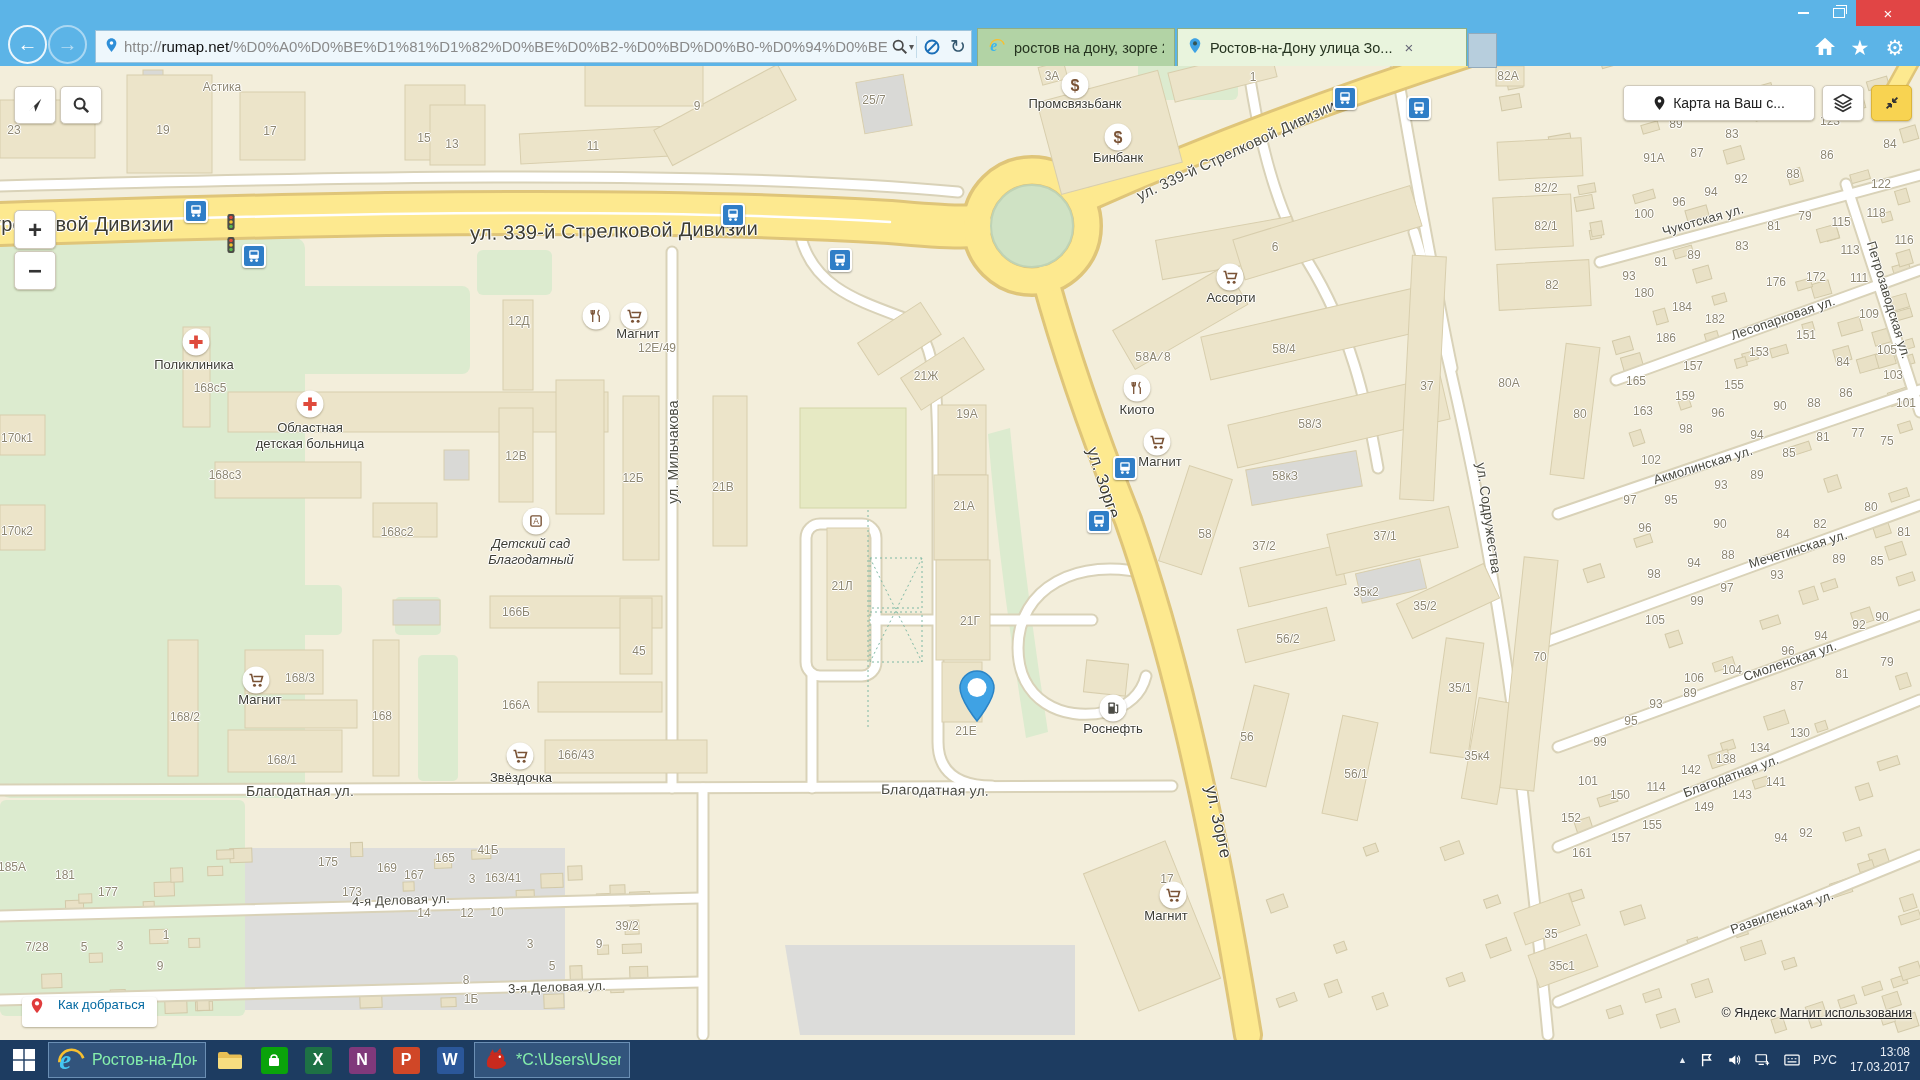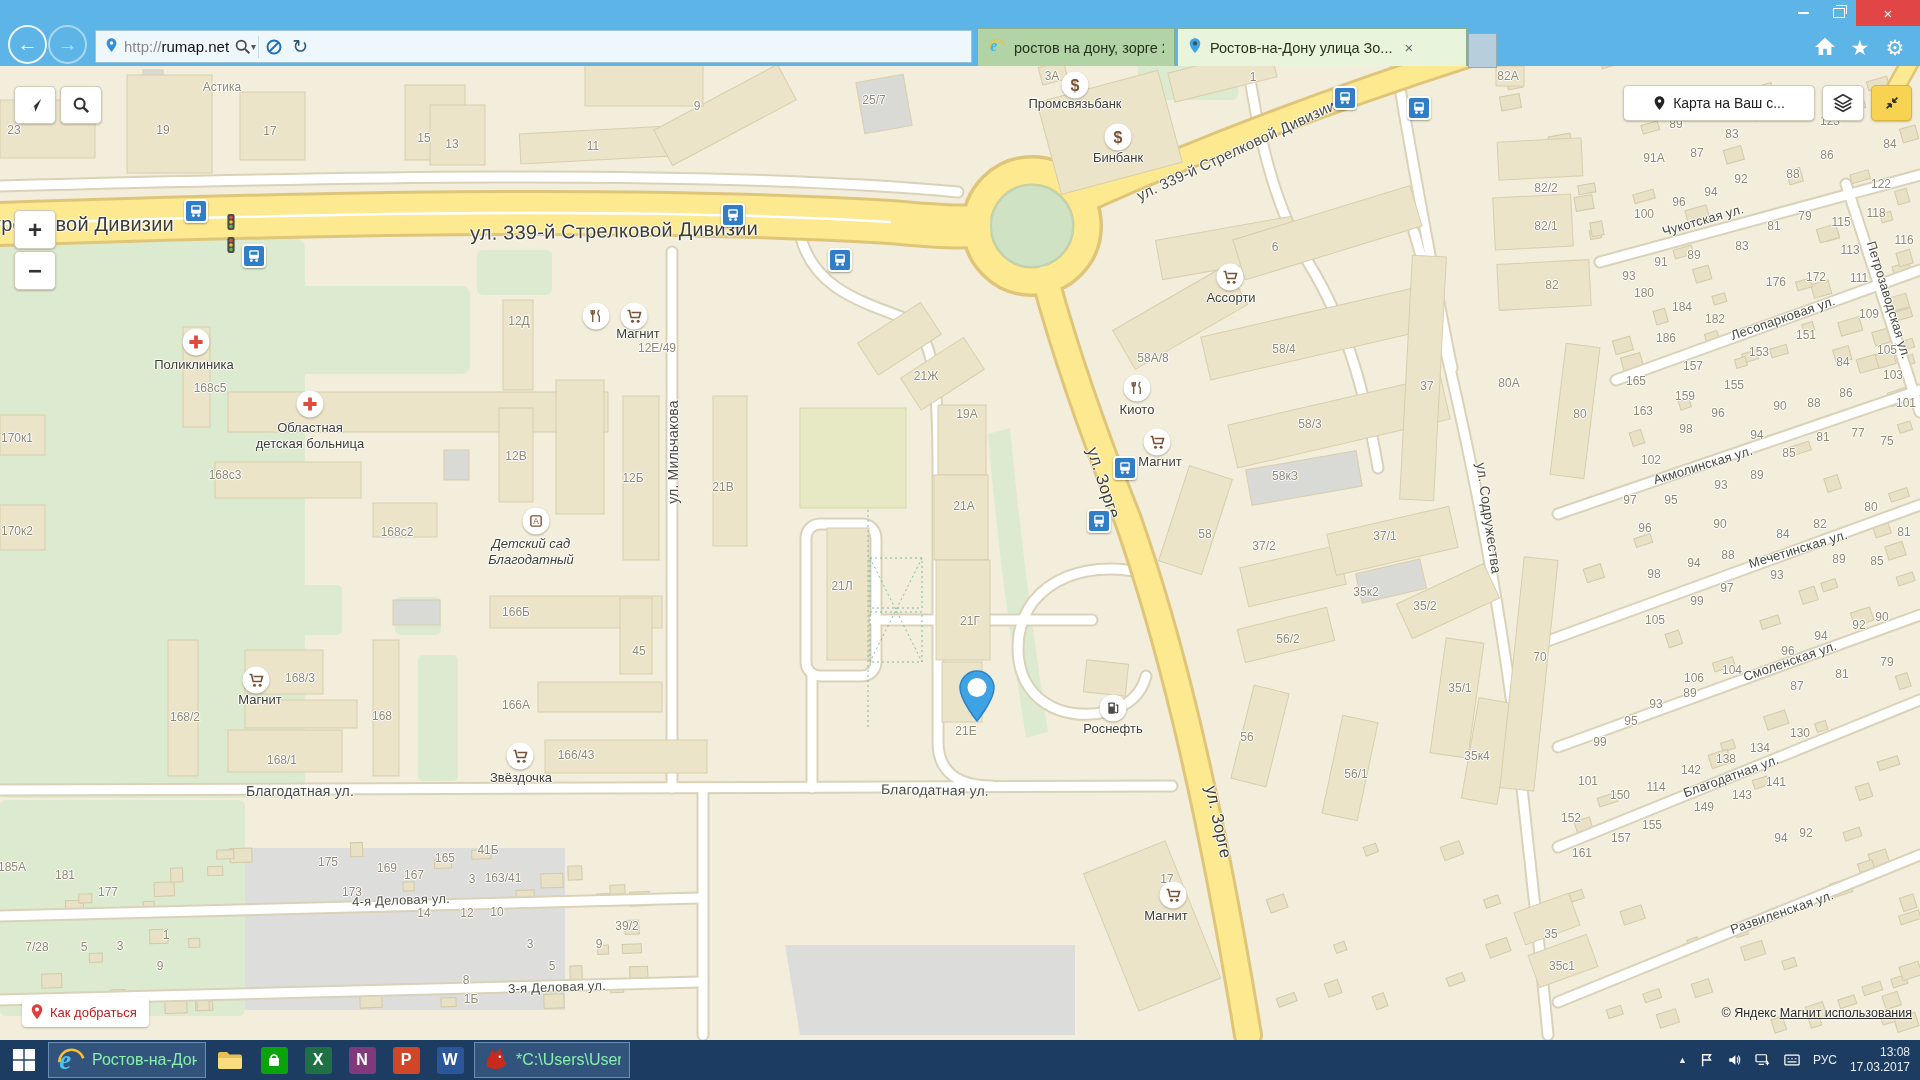--- a/index.html
+++ b/index.html
@@ -21,22 +21,22 @@
        border-radius:50%;box-shadow:0 1px 2px rgba(90,80,50,.45);display:flex;align-items:center;justify-content:center}
   .bus{position:absolute;width:20px;height:20px;transform:translate(-50%,-50%);background:#2f7ec7;
        border-radius:4px;border:2px solid #fff;box-shadow:0 1px 2px rgba(0,0,0,.35);display:flex;align-items:center;justify-content:center}
   .tl{position:absolute;transform:translate(-50%,-50%)}
   #marker{position:absolute;transform:translate(-50%,-100%)}
   
   .mapbtn{position:absolute;background:#fff;border:1px solid #d0cabb;border-radius:5px;
           box-shadow:0 1px 2px rgba(90,80,50,.35);display:flex;align-items:center;justify-content:center;cursor:pointer}
   .zoombtn{font-size:24px;font-weight:bold;color:#333}
   #route{position:absolute;left:22px;top:997px;height:30px;background:#fff;border-radius:4px;
-         box-shadow:0 1px 2px rgba(90,80,50,.4);display:flex;align-items:center;gap:6px;padding:0 12px 0 8px;
-         font-size:13px;color:#b91c1c;cursor:pointer}
+         box-shadow:0 1px 2px rgba(90,80,50,.4);display:flex;align-items:flex-start;gap:14px;padding:0 12px 0 8px;
+         font-size:13px;color:#0369a1;cursor:pointer}
   #share{left:1623px;top:85px;width:190px;height:34px;gap:7px;font-size:14px;color:#222}
   #layersbtn{left:1822px;top:85px;width:40px;height:34px}
   #collapsebtn{left:1871px;top:85px;width:39px;height:34px;background:#f8d351;border-color:#dcb53a}
   #attr{position:absolute;right:8px;top:1006px;font-size:12.5px;color:#2b2b2b;white-space:nowrap;
         text-shadow:0 0 3px #fff,0 0 3px #fff}
   #attr a{color:#2b2b2b}
   
   #chrome{position:absolute;left:0;top:0;width:1920px;height:66px;background:#5cb4e7}
   .wbtn{position:absolute;top:0;height:26px;display:flex;align-items:center;justify-content:center;cursor:pointer}
   #btn-min{left:1786px;width:34px}#btn-min i{display:block;width:11px;height:0;border-bottom:2px solid #fff}
@@ -466,21 +466,21 @@
       <div class="mlabel" style="left: 599px; top: 944px;">9</div>
       <div class="mlabel" style="left: 530px; top: 944px;">3</div>
       <div class="mlabel" style="left: 552px; top: 966px;">5</div>
       <div class="mlabel" style="left: 466px; top: 980px;">8</div>
       <div class="mlabel" style="left: 471px; top: 999px;">1Б</div>
       <div class="mlabel" style="left: 37px; top: 947px;">7/28</div>
       <div class="mlabel" style="left: 84px; top: 947px;">5</div>
       <div class="mlabel" style="left: 120px; top: 946px;">3</div>
       <div class="mlabel" style="left: 166px; top: 935px;">1</div>
       <div class="mlabel" style="left: 160px; top: 966px;">9</div>
-      <div class="mlabel" style="left: 1153px; top: 358px;">58А/8</div>
+      <div class="mlabel" style="left: 1153px; top: 358px; font-family: Liberation Mono, monospace;">58А/8</div>
       <div class="mlabel" style="left: 1284px; top: 349px;">58/4</div>
       <div class="mlabel" style="left: 1310px; top: 424px;">58/3</div>
       <div class="mlabel" style="left: 1285px; top: 476px;">58кЗ</div>
       <div class="mlabel" style="left: 1205px; top: 534px;">58</div>
       <div class="mlabel" style="left: 1427px; top: 386px;">37</div>
       <div class="mlabel" style="left: 1264px; top: 546px;">37/2</div>
       <div class="mlabel" style="left: 1385px; top: 536px;">37/1</div>
       <div class="mlabel" style="left: 1288px; top: 639px;">56/2</div>
       <div class="mlabel" style="left: 1247px; top: 737px;">56</div>
       <div class="mlabel" style="left: 1356px; top: 774px;">56/1</div>
@@ -838,20 +838,21 @@
   <div class="navcircle" id="back">←</div>
   <div class="navcircle" id="fwd">→</div>
 
   <div id="urlbar">
     <span class="pin"><svg width="13" height="17" viewBox="0 0 16 20">
           <path d="M8,1 C4.7,1 2,3.7 2,7 c0,4.5 6,11 6,11 s6,-6.5 6,-11 C14,3.7 11.3,1 8,1 z" fill="#2f8fd8"></path>
           <circle cx="8" cy="7" r="2.2" fill="#fff"></circle>
         </svg></span>
     <span id="url-prefix">http://</span>
       <span id="url-domain">rumap.net</span>
+      <span id="url-path">/%D0%A0%D0%BE%D1%81%D1%82%D0%BE%D0%B2-%D0%BD%D0%B0-%D0%94%D0%BE</span>
     <span class="fieldbtn">
         <svg width="17" height="17" viewBox="0 0 20 20">
           <circle cx="8.5" cy="8.5" r="5.5" fill="none" stroke="#4a4a4a" stroke-width="2"></circle>
           <path d="M12.8,12.8 L18,18" stroke="#4a4a4a" stroke-width="2.4"></path>
         </svg>
       </span>
     <span class="caret">▾</span>
     <span class="divider"></span>
     <span class="fieldbtn">
         <svg width="18" height="18" viewBox="0 0 20 20">

